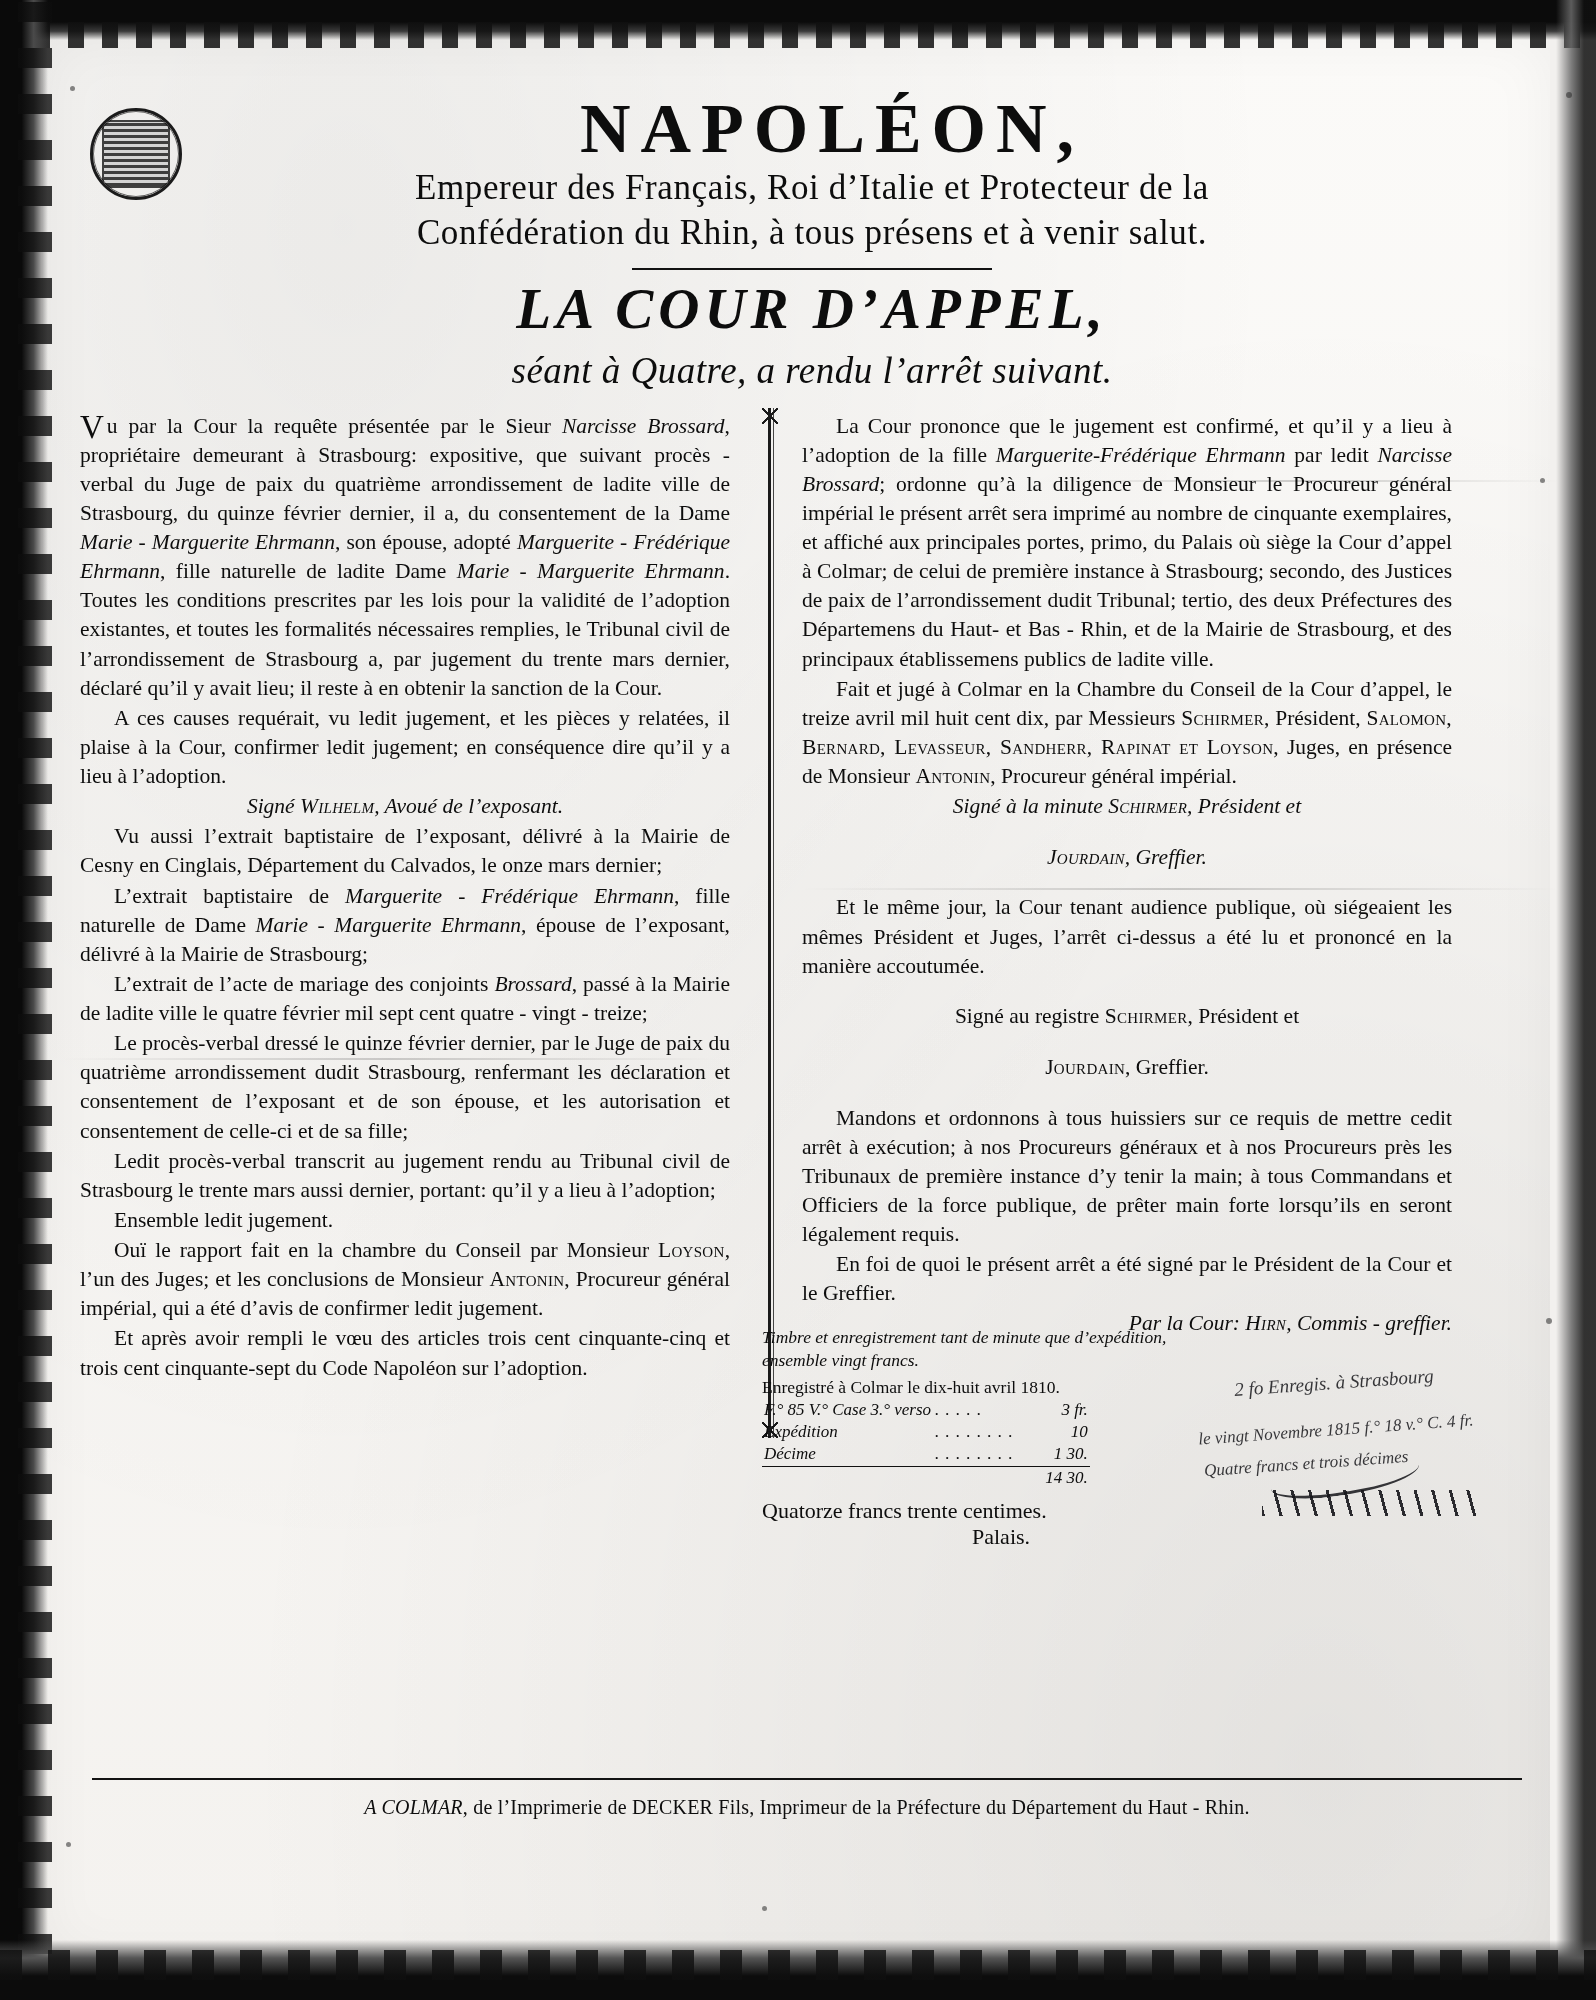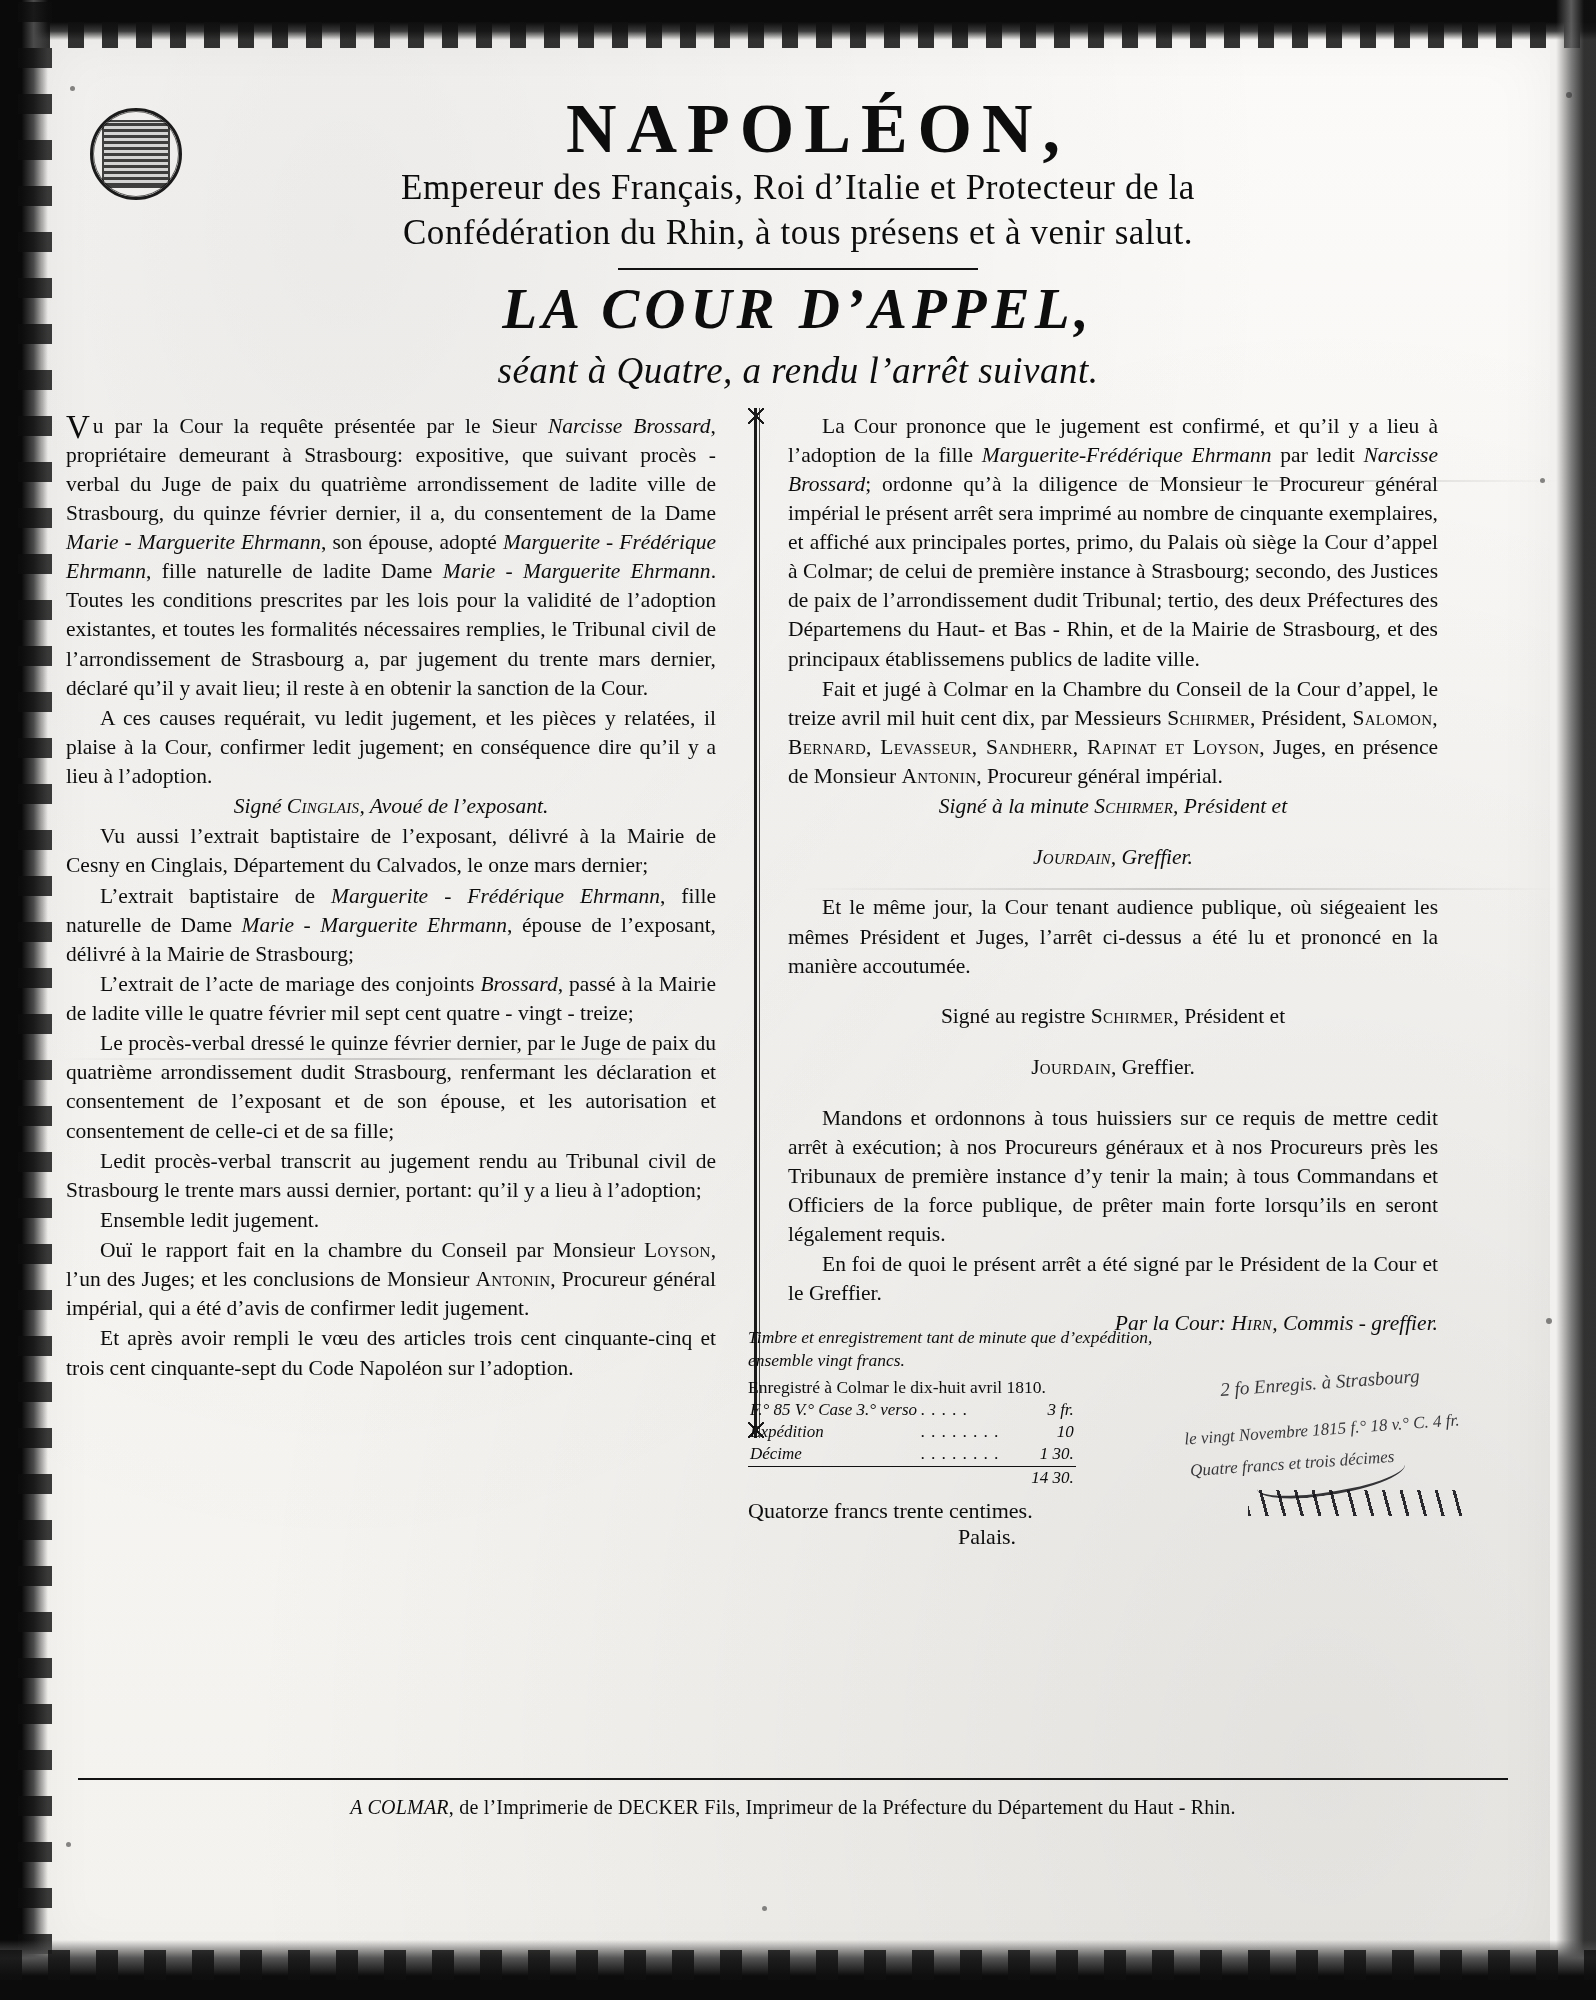--- a/index.html
+++ b/index.html
@@ -83,21 +83,21 @@
   .crease {
     position: absolute;
     background: linear-gradient(90deg, rgba(0,0,0,0), rgba(0,0,0,0.35), rgba(0,0,0,0));
     height: 2px;
     opacity: .5;
   }
 
   
   .content {
     position: absolute;
-    left: 48px;
+    left: 62px;
     top: 34px;
     width: 1500px;
     height: 1930px;
   }
 
   
   .title-block {
     text-align: center;
     padding-top: 60px;
   }
@@ -359,21 +359,21 @@
       <div class="divider">
         <div class="bar"></div>
         <div class="bar2"></div>
         <div class="orn orn-top"></div>
         <div class="orn orn-bottom"></div>
       </div>
 
       <div class="col col-left">
         <p class="para noindent"><span class="dropcap">V</span><span>u par la Cour la requête présentée par le Sieur <i>Narcisse Brossard</i>, propriétaire demeurant à Strasbourg: expositive, que suivant procès - verbal du Juge de paix du quatrième arrondissement de ladite ville de Strasbourg, du quinze février dernier, il a, du consentement de la Dame <i>Marie - Marguerite Ehrmann</i>, son épouse, adopté <i>Marguerite - Frédérique Ehrmann</i>, fille naturelle de ladite Dame <i>Marie - Marguerite Ehrmann</i>. Toutes les conditions prescrites par les lois pour la validité de l’adoption existantes, et toutes les formalités nécessaires remplies, le Tribunal civil de l’arrondissement de Strasbourg a, par jugement du trente mars dernier, déclaré qu’il y avait lieu; il reste à en obtenir la sanction de la Cour.</span></p>
         <p class="para"><span>A ces causes requérait, vu ledit jugement, et les pièces y relatées, il plaise à la Cour, confirmer ledit jugement; en conséquence dire qu’il y a lieu à l’adoption.</span></p>
-        <p class="signed">Signé <span class="sc">Cinglais</span>, <i>Avoué de l’exposant.</i></p>
+        <p class="signed">Signé <span class="sc">Wilhelm</span>, <i>Avoué de l’exposant.</i></p>
         <p class="para"><span>Vu aussi l’extrait baptistaire de l’exposant, délivré à la Mairie de Cesny en Cinglais, Département du Calvados, le onze mars dernier;</span></p>
         <p class="para"><span>L’extrait baptistaire de <i>Marguerite - Frédérique Ehrmann</i>, fille naturelle de Dame <i>Marie - Marguerite Ehrmann</i>, épouse de l’exposant, délivré à la Mairie de Strasbourg;</span></p>
         <p class="para"><span>L’extrait de l’acte de mariage des conjoints <i>Brossard</i>, passé à la Mairie de ladite ville le quatre février mil sept cent quatre - vingt - treize;</span></p>
         <p class="para"><span>Le procès-verbal dressé le quinze février dernier, par le Juge de paix du quatrième arrondissement dudit Strasbourg, renfermant les déclaration et consentement de l’exposant et de son épouse, et les autorisation et consentement de celle-ci et de sa fille;</span></p>
         <p class="para"><span>Ledit procès-verbal transcrit au jugement rendu au Tribunal civil de Strasbourg le trente mars aussi dernier, portant: qu’il y a lieu à l’adoption;</span></p>
         <p class="para"><span>Ensemble ledit jugement.</span></p>
         <p class="para"><span>Ouï le rapport fait en la chambre du Conseil par Monsieur <span class="sc">Loyson</span>, l’un des Juges; et les conclusions de Monsieur <span class="sc">Antonin</span>, Procureur général impérial, qui a été d’avis de confirmer ledit jugement.</span></p>
         <p class="para"><span>Et après avoir rempli le vœu des articles trois cent cinquante-cinq et trois cent cinquante-sept du Code Napoléon sur l’adoption.</span></p>
       </div>
 

